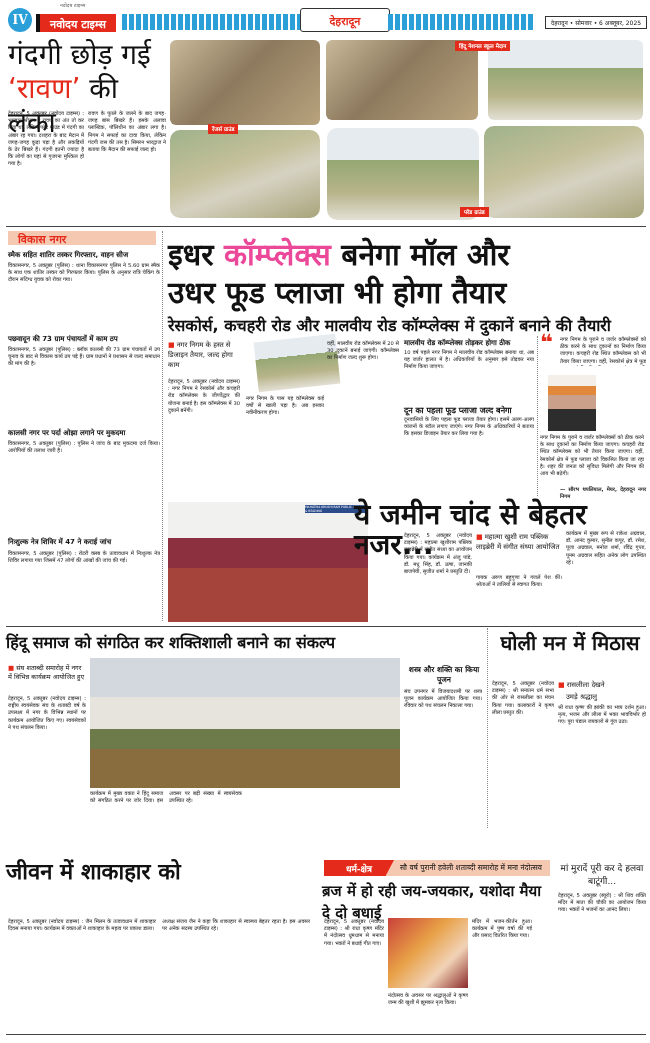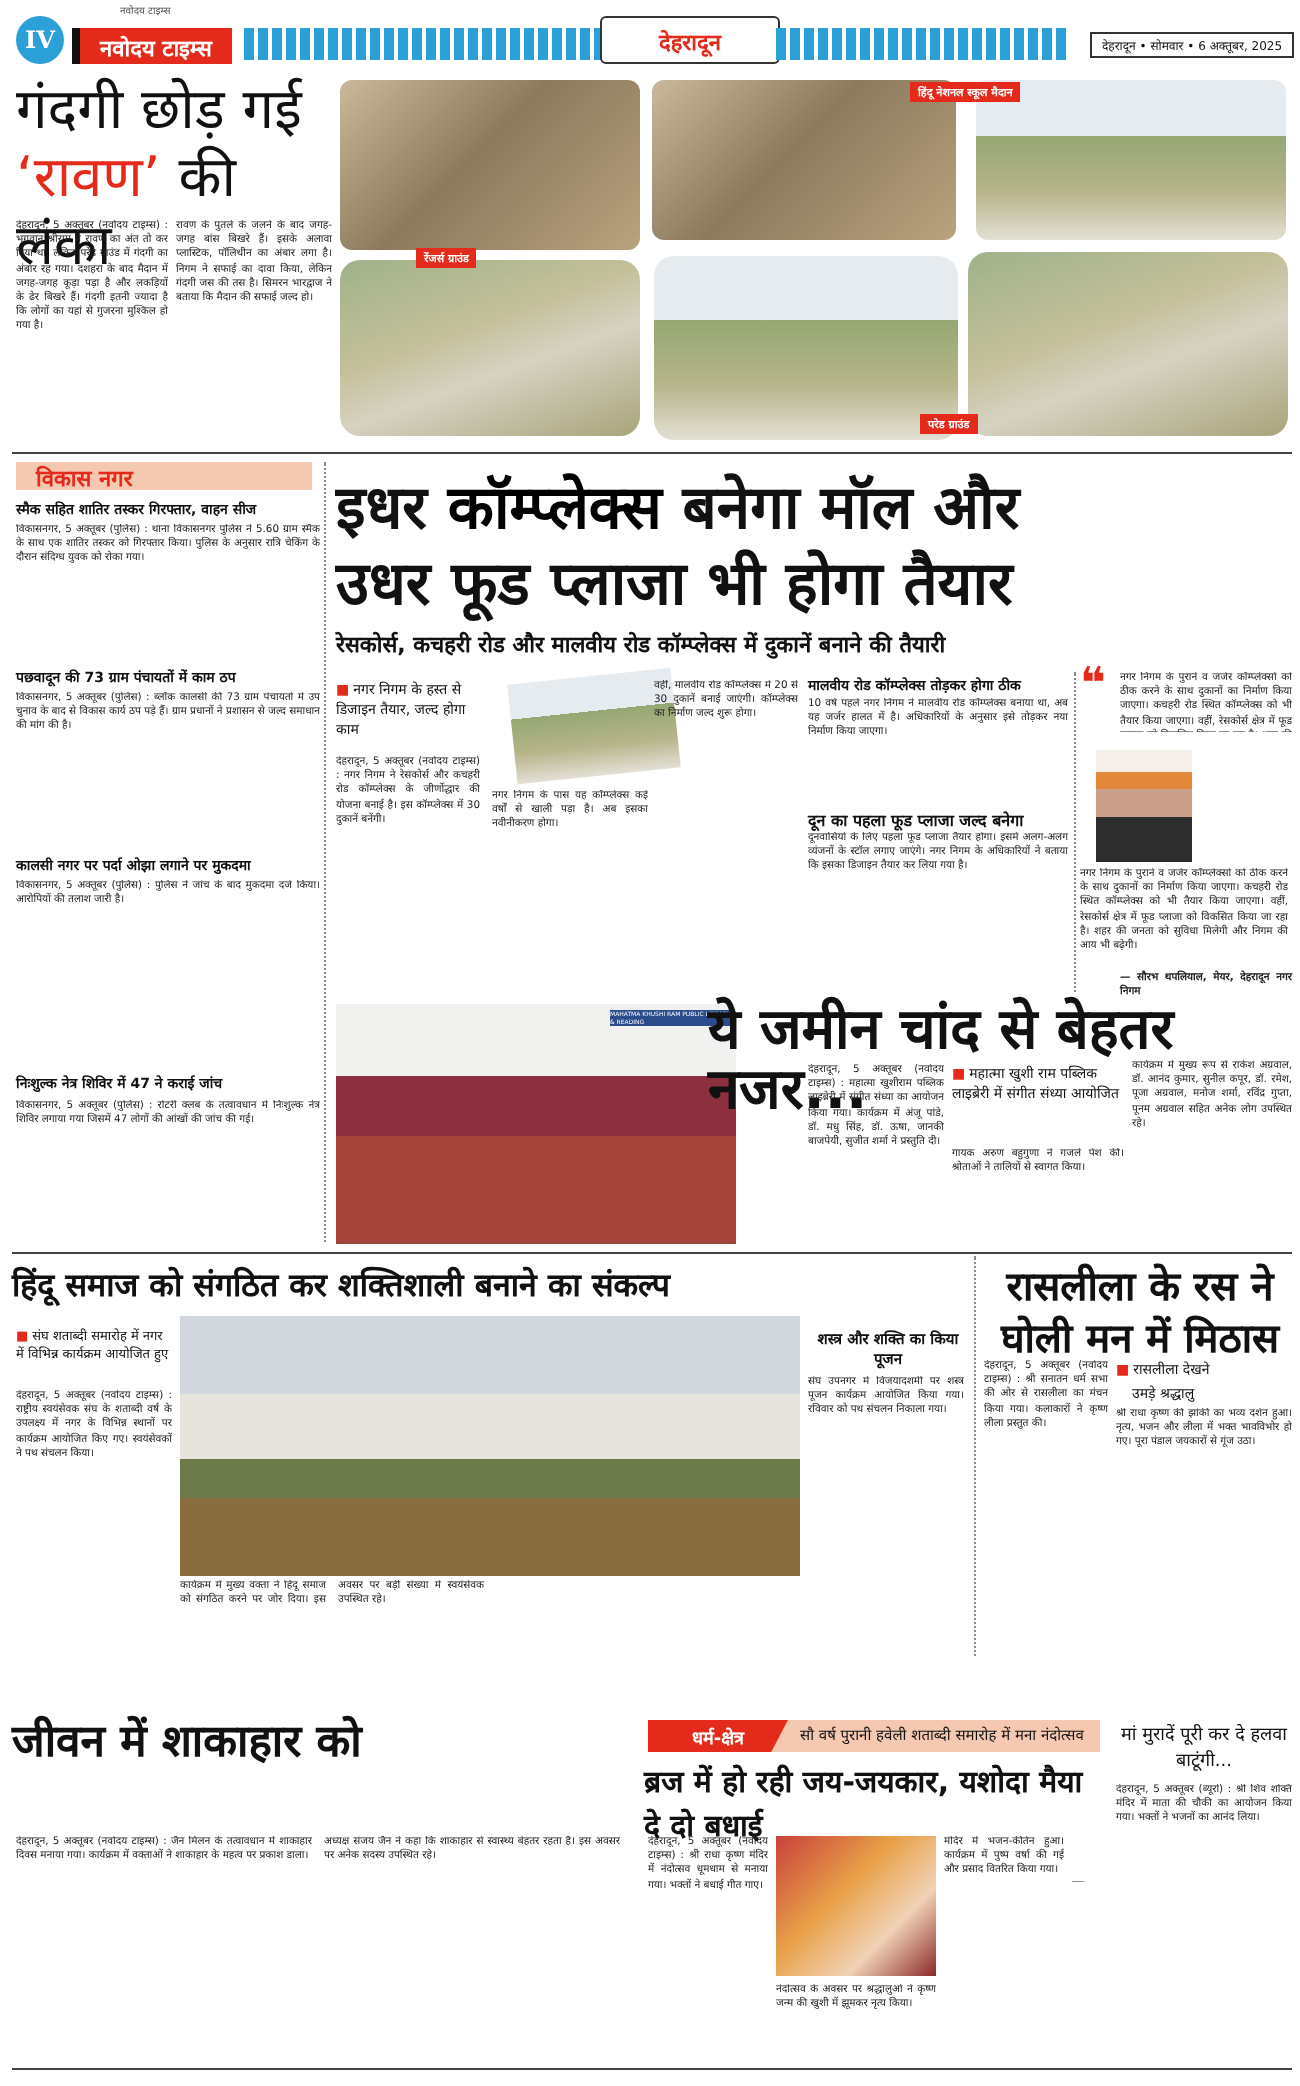--- a/index.html
+++ b/index.html
@@ -17,22 +17,22 @@
 .col{font-size:5.2px;line-height:7.2px;color:#222;text-align:justify}
 .photo{background:linear-gradient(135deg,#c9b89a,#8d7a5e 45%,#b8a37d)}
 .photo.grass{background:linear-gradient(160deg,#9fb28a,#c4c09a 40%,#d6d2c2 60%,#a8a47a)}
 .photo.sky{background:linear-gradient(180deg,#e6ebef 0 35%,#95a873 35%,#b7b48a 70%,#e3e0d5)}
 .tag{background:#e42b1b;color:#fff;font-size:5.5px;font-weight:bold;padding:1px 4px}
 .rule{background:#444}
 .dotted{border-left:1px dotted #888}
 .section-label{font-weight:bold;font-size:11px;color:#e42b1b}
 .sub{font-weight:bold;font-size:7px}
 .big2{font-weight:bold;font-size:30px;line-height:38px}
-.big2 .red{color:#000000}
-.deck{font-size:11px;font-weight:bold}
+.big2 .red{color:#ec4899}
+.deck{font-size:16px;font-weight:bold}
 .quote{color:#e42b1b;font-size:22px;font-weight:bold}
 .bullet:before{content:"■";color:#e42b1b;margin-right:2px}
 .head3{font-weight:bold;font-size:26px;line-height:30px}
 .head4{font-size:20px;line-height:26px;font-weight:bold}
 .band{background:#f5c8b2;height:16px}
 .band-red{background:#e42b1b;color:#fff;font-size:9px;display:flex;align-items:center;justify-content:center;font-weight:bold}
 </style>
 </head>
 <body>
 
@@ -109,21 +109,20 @@
 <div class="abs head3" style="left:6px;top:628px;width:480px;font-size:16px">हिंदू समाज को संगठित कर शक्तिशाली बनाने का संकल्प</div>
 <div class="abs bullet" style="left:8px;top:664px;width:78px;font-size:6.5px;line-height:9px">संघ शताब्दी समारोह में नगर में विभिन्न कार्यक्रम आयोजित हुए</div>
 <div class="abs col" style="left:8px;top:695px;width:78px;height:130px;overflow:hidden">देहरादून, 5 अक्तूबर (नवोदय टाइम्स) : राष्ट्रीय स्वयंसेवक संघ के शताब्दी वर्ष के उपलक्ष्य में नगर के विभिन्न स्थानों पर कार्यक्रम आयोजित किए गए। स्वयंसेवकों ने पथ संचलन किया।</div>
 <div class="abs photo" style="left:90px;top:658px;width:310px;height:130px;background:linear-gradient(180deg,#d2d8dd 0 30%,#e6e4dc 30% 55%,#6d7a4a 55% 70%,#8a6d3e 70%)"></div>
 <div class="abs sub" style="left:406px;top:664px;width:76px;font-size:7.5px;text-align:center">शस्त्र और शक्ति का किया पूजन</div>
 <div class="abs col" style="left:404px;top:688px;width:78px;height:140px;overflow:hidden">संघ उपनगर में विजयादशमी पर शस्त्र पूजन कार्यक्रम आयोजित किया गया। रविवार को पथ संचलन निकाला गया।</div>
 <div class="abs col" style="left:90px;top:790px;width:310px;height:38px;overflow:hidden;column-count:4;column-gap:6px">कार्यक्रम में मुख्य वक्ता ने हिंदू समाज को संगठित करने पर जोर दिया। इस अवसर पर बड़ी संख्या में स्वयंसेवक उपस्थित रहे।</div>
 
 <div class="abs dotted" style="left:487px;top:628px;width:1px;height:200px"></div>
 <div class="abs head4" style="left:492px;top:630px;width:156px;text-align:center">
-  <div>रासलीला के रस ने</div>
   <div>घोली मन में मिठास</div>
 </div>
 <div class="abs col" style="left:492px;top:680px;width:62px;height:150px;overflow:hidden">देहरादून, 5 अक्तूबर (नवोदय टाइम्स) : श्री सनातन धर्म सभा की ओर से रासलीला का मंचन किया गया। कलाकारों ने कृष्ण लीला प्रस्तुत की।</div>
 <div class="abs bullet" style="left:558px;top:680px;width:88px;font-size:7px">रासलीला देखने</div>
 <div class="abs" style="left:566px;top:692px;width:80px;font-size:7px;">उमड़े श्रद्धालु</div>
 <div class="abs col" style="left:558px;top:704px;width:88px;height:124px;overflow:hidden">श्री राधा कृष्ण की झांकी का भव्य दर्शन हुआ। नृत्य, भजन और लीला में भक्त भावविभोर हो गए। पूरा पंडाल जयकारों से गूंज उठा।</div>
 
 <div class="abs head4" style="left:6px;top:858px;width:310px;font-size:22px;line-height:28px">
   <div>जीवन में शाकाहार को</div>
 </div>

